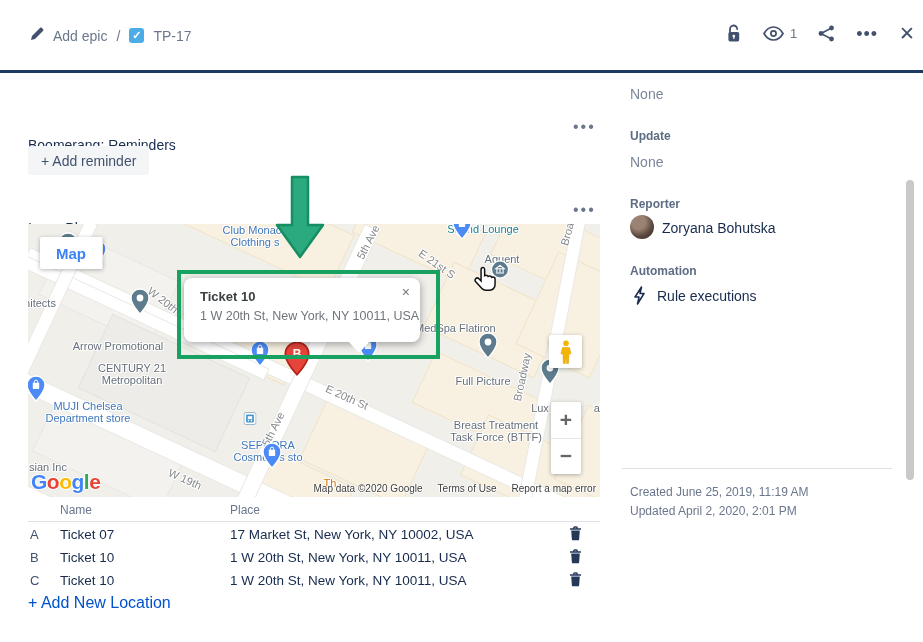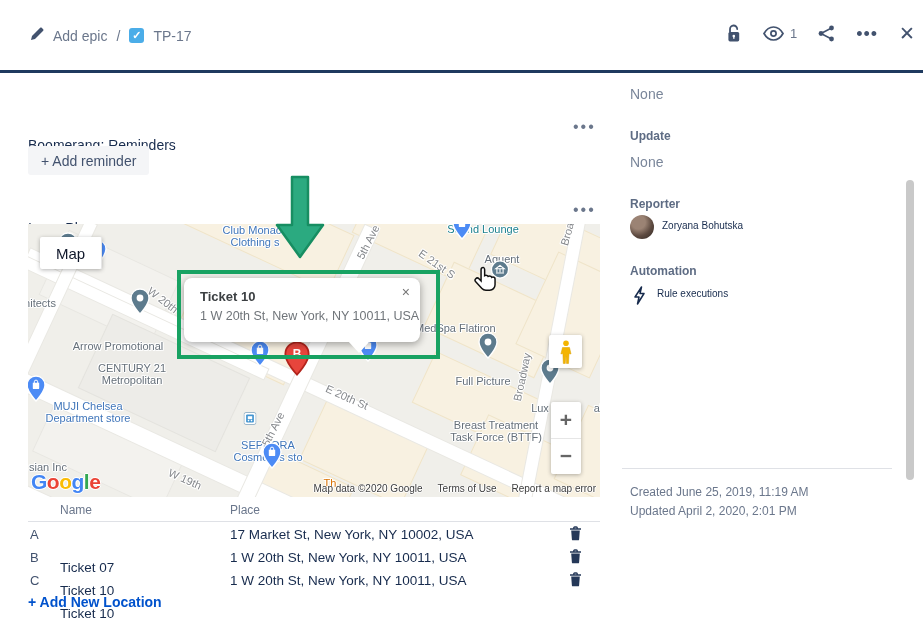--- a/index.html
+++ b/index.html
@@ -37,21 +37,21 @@
              line-height:12px;white-space:pre-line;pointer-events:none;
              text-shadow:1px 0 0 #fff,-1px 0 0 #fff,0 1px 0 #fff,0 -1px 0 #fff,1px 1px 0 #fff,-1px -1px 0 #fff;}
   .lb-gray{color:#66707A;} .lb-blue{color:#4076BA;} .lb-teal{color:#1A7F8C;}
   .lb-orange{color:#DB7100;} .lb-street{color:#84878B;font-size:11px;}
   .marker{position:absolute;transform:translate(-50%,-100%);}
   .pin-letter{position:absolute;left:0;top:4px;width:100%;text-align:center;color:#fff;
               font-size:11px;font-weight:bold;}
   .mt-ctl{position:absolute;left:12px;top:13px;height:32px;display:flex;background:#fff;
           box-shadow:0 1px 4px rgba(0,0,0,.3);border-radius:2px;font-size:15px;}
   .mt-ctl div{display:flex;align-items:center;padding:0 16px;}
-  .mt-map{color:#0f172a;font-weight:normal;border-right:1px solid #e6e6e6;}
+  .mt-map{color:#3b82f6;font-weight:bold;border-right:1px solid #e6e6e6;}
   .mt-sat{color:#565656;}
   .infowin{position:absolute;left:156px;top:54px;width:236px;height:64px;background:#fff;border-radius:8px;
            box-shadow:0 2px 7px 1px rgba(0,0,0,.3);z-index:6;}
   .infowin .tail{position:absolute;left:164px;top:63px;width:0;height:0;border-left:11px solid transparent;
            border-right:11px solid transparent;border-top:12px solid #fff;}
   .iw-title{position:absolute;left:16px;top:11px;font-size:13px;font-weight:bold;color:#3C4043;}
   .iw-addr{position:absolute;left:16px;top:31px;font-size:12.5px;color:#70757A;}
   .iw-close{position:absolute;right:10px;top:6px;font-size:14px;color:#757575;cursor:pointer;}
   .pegman{position:absolute;left:521px;top:111px;width:33px;height:33px;background:#fff;border-radius:2px;
           box-shadow:0 1px 4px rgba(0,0,0,.3);display:flex;align-items:center;justify-content:center;z-index:5;}
@@ -65,31 +65,31 @@
   .attrib{position:absolute;right:4px;bottom:3px;display:flex;gap:15px;font-size:10px;color:#3c3c3c;z-index:5;
           text-shadow:0 0 2px #fff,1px 0 0 #fff,-1px 0 0 #fff,0 1px 0 #fff;}
 
   
   .tbl-head{position:absolute;left:28px;top:502px;width:572px;height:19px;border-bottom:1px solid #DFE1E6;
             font-size:12px;color:#6B778C;}
   .tbl-head span{position:absolute;top:1px;}
   .loc-rows{position:absolute;left:28px;top:522px;width:572px;}
   .loc-row{position:relative;height:23px;font-size:13.5px;color:#172B4D;}
   .loc-row .lt{position:absolute;left:2px;top:5px;color:#42526E;font-size:13px;}
-  .loc-row .nm{position:absolute;left:32px;top:5px;margin-top:33px;}
+  .loc-row .nm{position:absolute;left:32px;top:5px;}
   .loc-row .pl{position:absolute;left:202px;top:5px;}
   .loc-row .tr{position:absolute;left:541px;top:4px;cursor:pointer;}
-  .add-link{position:absolute;left:28px;top:594px;font-size:14px;color:#0052CC;cursor:pointer;font-weight:bold;}
+  .add-link{position:absolute;left:28px;top:594px;font-size:16px;color:#0052CC;cursor:pointer;}
 
   
   .sb-none{position:absolute;font-size:14px;color:#7A869A;}
   .sb-label{position:absolute;font-size:12px;font-weight:bold;color:#5E6C84;}
   .avatar{position:absolute;left:630px;top:215px;width:24px;height:24px;border-radius:50%;
           background:radial-gradient(circle at 35% 30%,#9b8374 0 30%,#5d4a40 60%,#2f2622);}
-  .sb-text{position:absolute;font-size:10px;color:#172B4D;}
+  .sb-text{position:absolute;font-size:14px;color:#172B4D;}
   .sb-divider{position:absolute;left:622px;top:468px;width:270px;height:1px;background:#DFE1E6;}
   .sb-date{position:absolute;font-size:12px;color:#6B778C;}
   .scroll-thumb{position:absolute;left:906px;top:180px;width:8px;height:300px;border-radius:4px;background:#C9C9C9;}
 
   
   .overlay{position:absolute;left:0;top:0;width:923px;height:642px;pointer-events:none;z-index:20;}
   .green-rect{position:absolute;left:177px;top:270px;width:255px;height:81px;border:4px solid #18A262;}
 </style>
 </head>
 <body>

